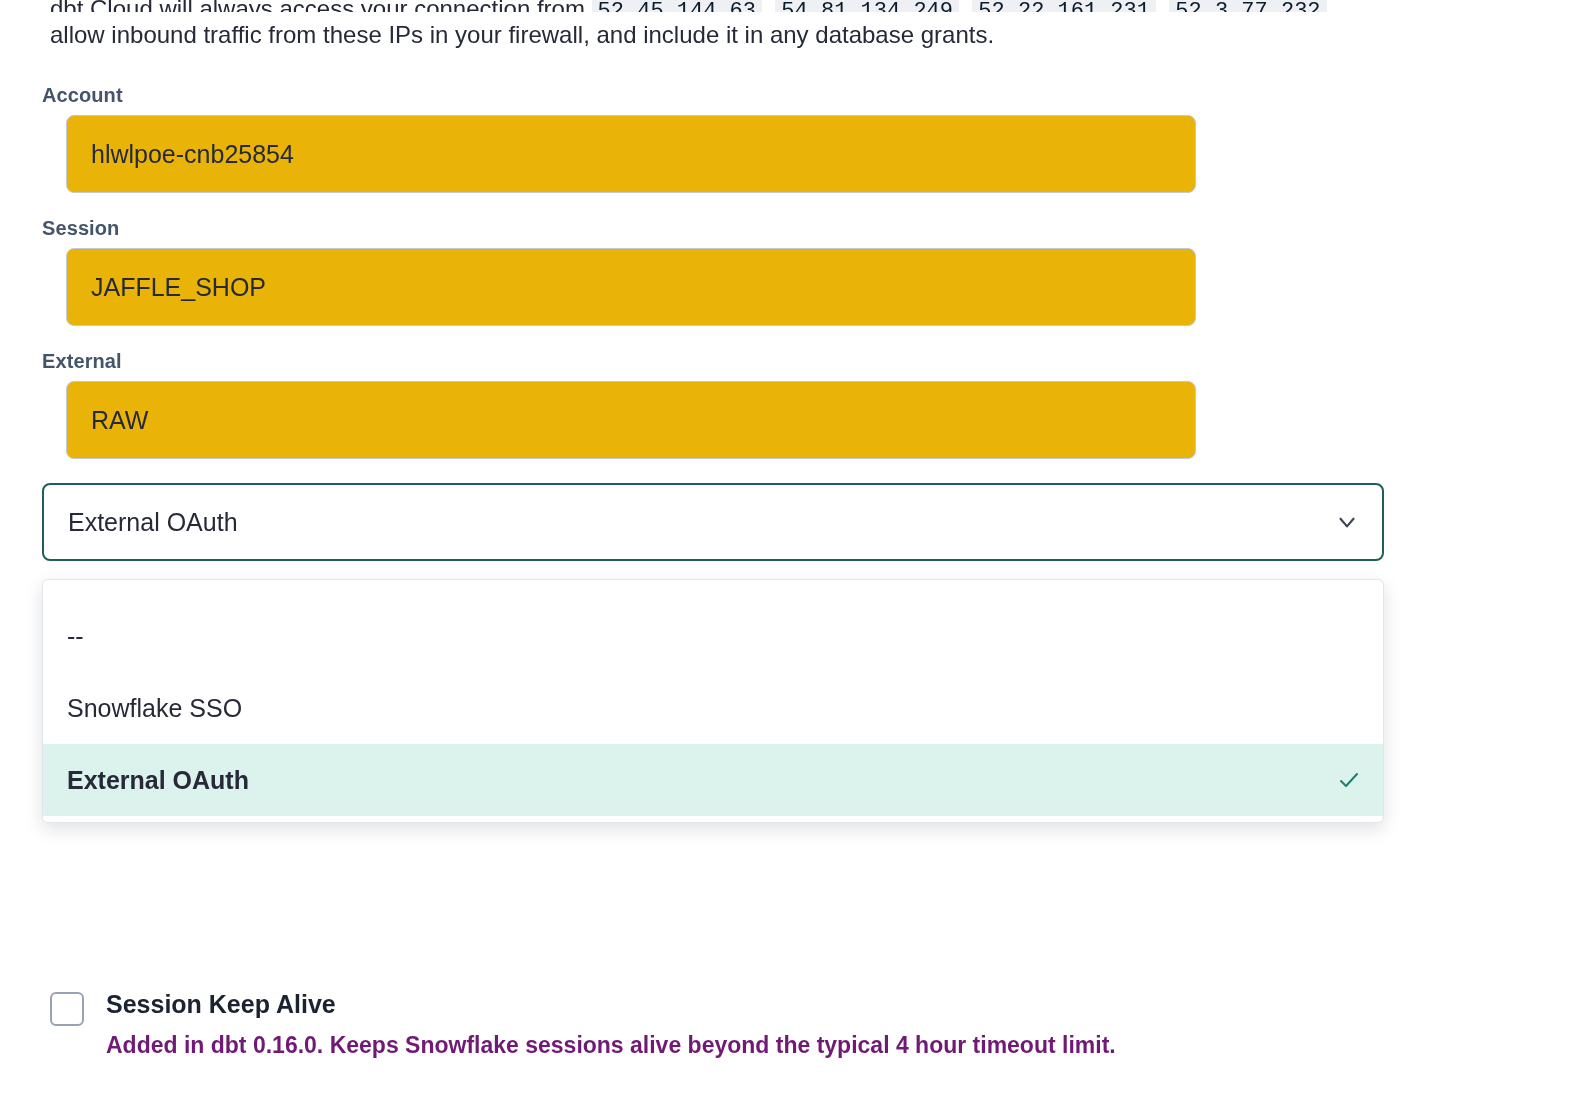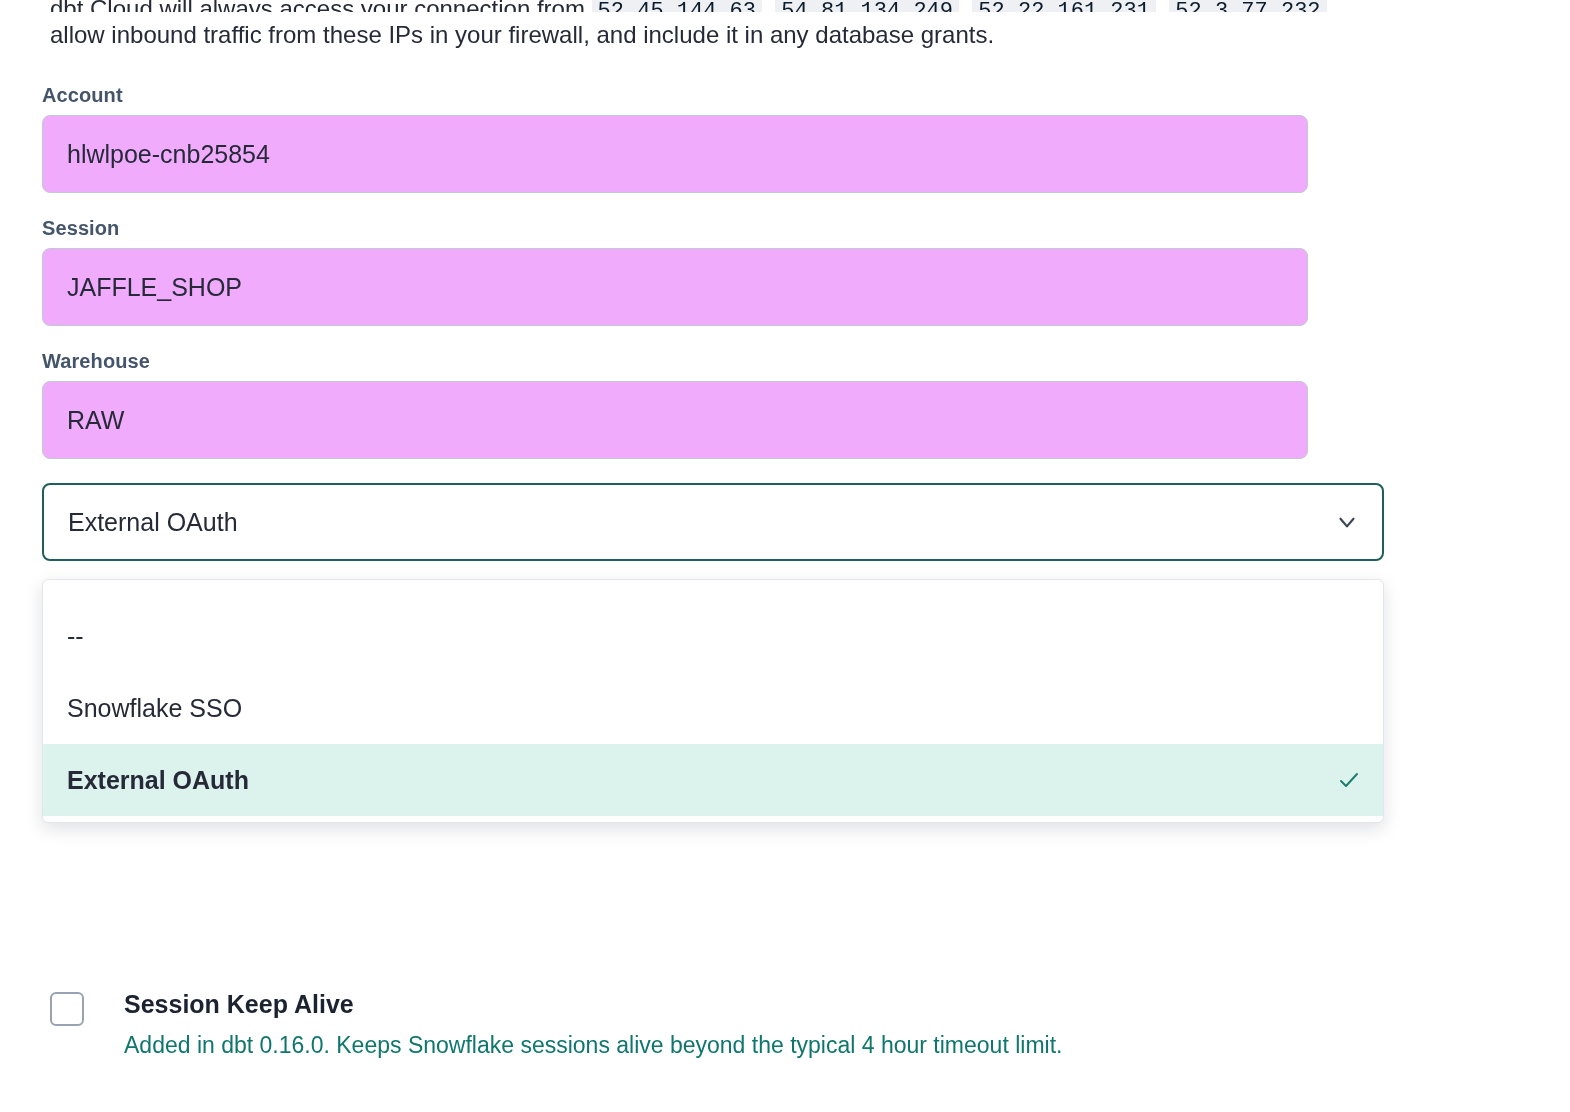--- a/index.html
+++ b/index.html
@@ -57,30 +57,31 @@
     width: 1342px;
   }
   .field-label {
     font-size: 20px;
     font-weight: bold;
     color: #44546a;
     margin-bottom: 8px;
     letter-spacing: 0.1px;
   }
   .text-input {
-    width: 1266px;
+    width: 1130px;
     height: 78px;
     border: 1px solid #c3c9d4;
     border-radius: 8px;
-    background: #f0abfc;
+    background: #eab308;
     display: flex;
     align-items: center;
     padding: 0 24px;
     font-size: 25px;
     color: #262a38;
+    margin-left: 24px;
   }
   .field-group { margin-bottom: 24px; }
 
   
   .select-wrap { position: relative; margin-top: 20px; }
   .select-input {
     width: 1342px;
     height: 78px;
     border: 2px solid #1e5e5b;
     border-radius: 8px;
@@ -155,32 +156,33 @@
   .checkbox {
     width: 34px;
     height: 34px;
     border: 2px solid #98a2b3;
     border-radius: 6px;
     background: #fff;
     flex: 0 0 auto;
     margin-top: 4px;
     cursor: pointer;
   }
-  .keepalive-texts { margin-left: 40px; }
+  .keepalive-texts { margin-left: 22px; }
   .keepalive-title {
     font-size: 25px;
     font-weight: bold;
     color: #1b2230;
     line-height: 32px;
   }
   .keepalive-desc {
     font-size: 23px;
-    color: #0f766e;
+    color: #701a75;
     margin-top: 10px;
     line-height: 30px;
+    font-weight: bold;
   }
 </style>
 </head>
 <body>
 
 <div class="page">
 
   <div class="intro">
     <div class="clipped-line">
       <span>dbt Cloud will always access your connection from </span><span class="code-chip">52.45.144.63</span>, <span class="code-chip">54.81.134.249</span>, <span class="code-chip">52.22.161.231</span>, <span class="code-chip">52.3.77.232</span>
@@ -194,21 +196,21 @@
       <div class="field-label">Account</div>
       <div class="text-input">hlwlpoe-cnb25854</div>
     </div>
 
     <div class="field-group">
       <div class="field-label">Session</div>
       <div class="text-input">JAFFLE_SHOP</div>
     </div>
 
     <div class="field-group">
-      <div class="field-label">Warehouse</div>
+      <div class="field-label">External</div>
       <div class="text-input">RAW</div>
     </div>
 
     <div class="field-group">
       <div class="select-wrap">
         <div class="select-input">
           <span>External OAuth</span>
           <span class="chevron">
             <svg viewBox="0 0 24 24" width="26" height="26" fill="none" stroke="currentColor" stroke-width="2" stroke-linecap="round" stroke-linejoin="round">
                 <polyline points="6 9 12 16 18 9"></polyline>

